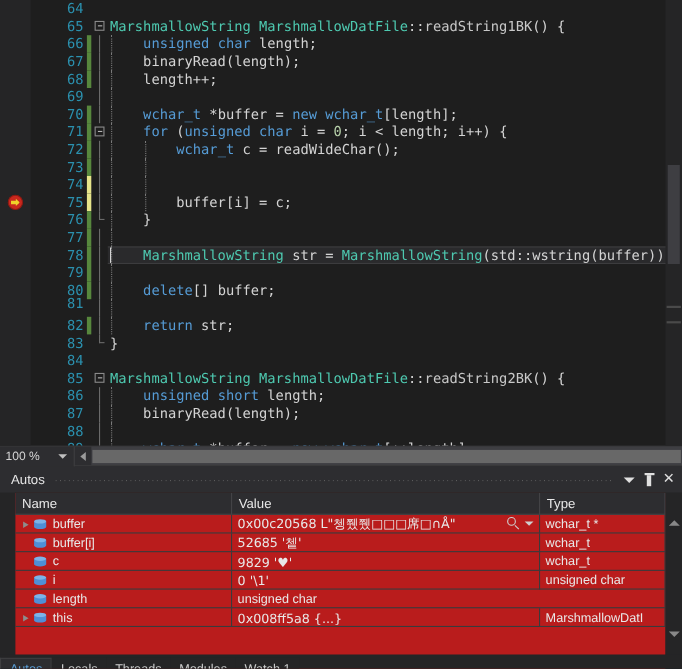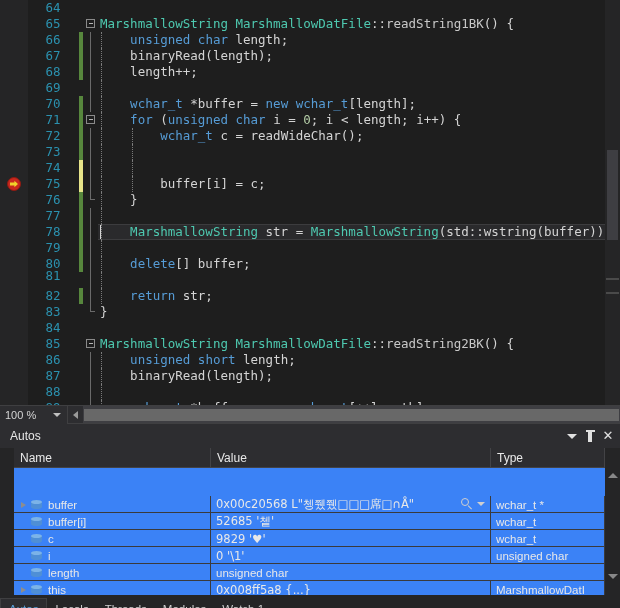--- a/index.html
+++ b/index.html
@@ -70,21 +70,21 @@
     content: "";
     width: 8px; height: 8px;
     background: #f0d22a;
     clip-path: polygon(0% 30%, 55% 30%, 55% 8%, 100% 50%, 55% 92%, 55% 70%, 0% 70%);
   }
 
   .lnum {
     position: absolute;
     left: 30px;
     width: 46px;
-    text-align: center;
+    text-align: right;
     color: #2b91af;
     font-size: 12.5px;
     height: 16px;
     line-height: 16px;
   }
 
   
   .changebar {
     position: absolute;
     left: 79px;
@@ -317,23 +317,22 @@
     flex: 1;
     display: flex;
     position: relative;
     overflow: hidden;
     background: #252526;
   }
   .grid-body {
     flex: 1;
     display: flex;
     flex-direction: column;
-    background: #3b82f6;
+    background: #b91c1c;
     margin-left: 14px;
-    gap: 28px;
   }
 
   .hdr-row {
     display: flex;
     height: 20px;
     background: #2d2d30;
     border-bottom: 1px solid #434346;
   }
   .hdr-cell {
     color: #e8e8e8;

